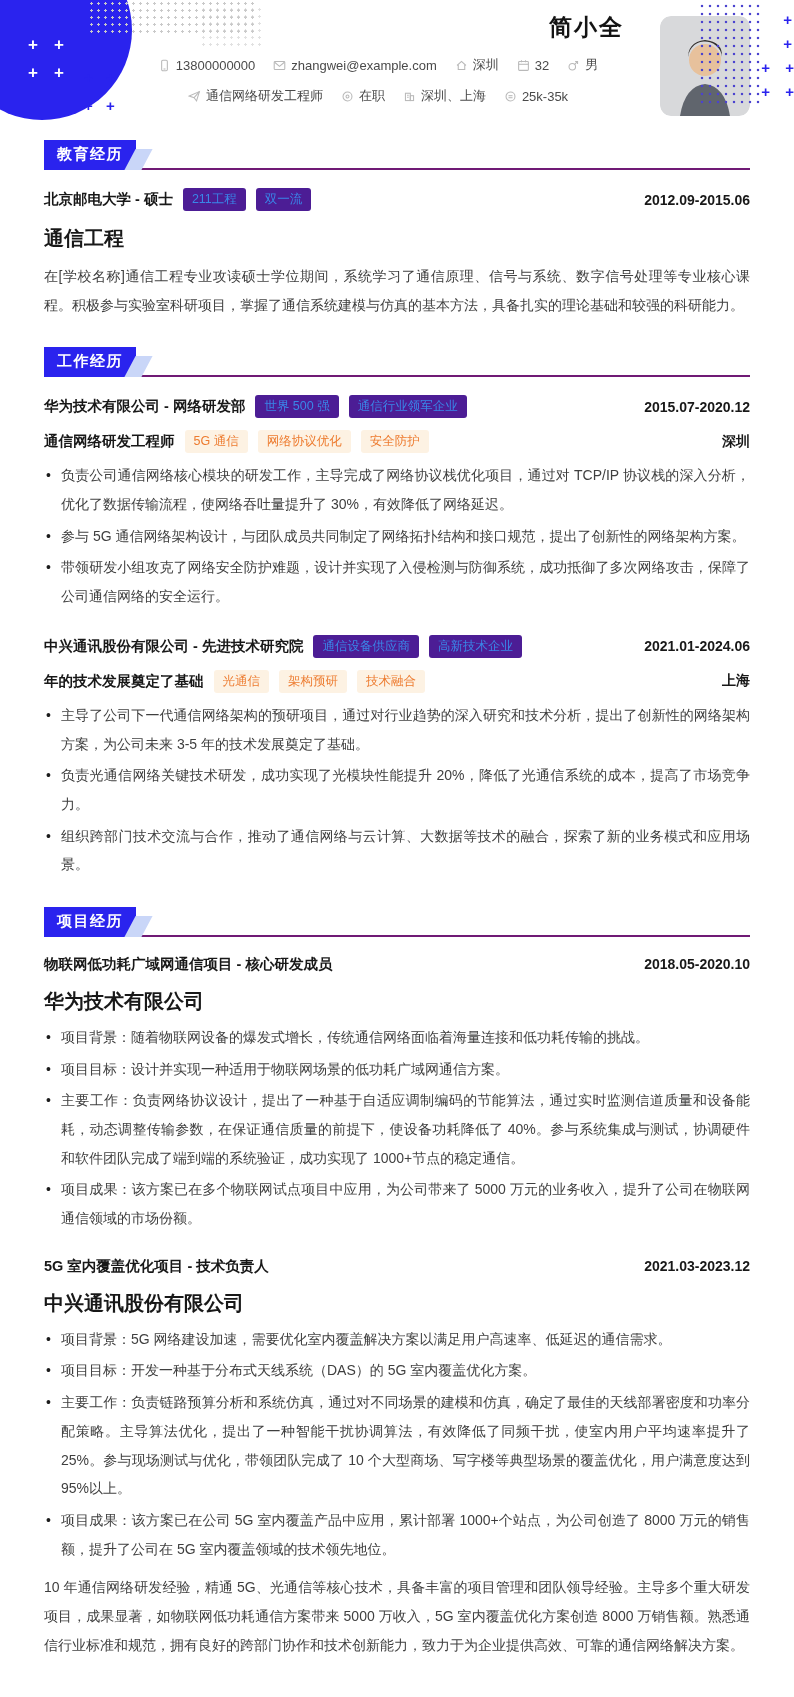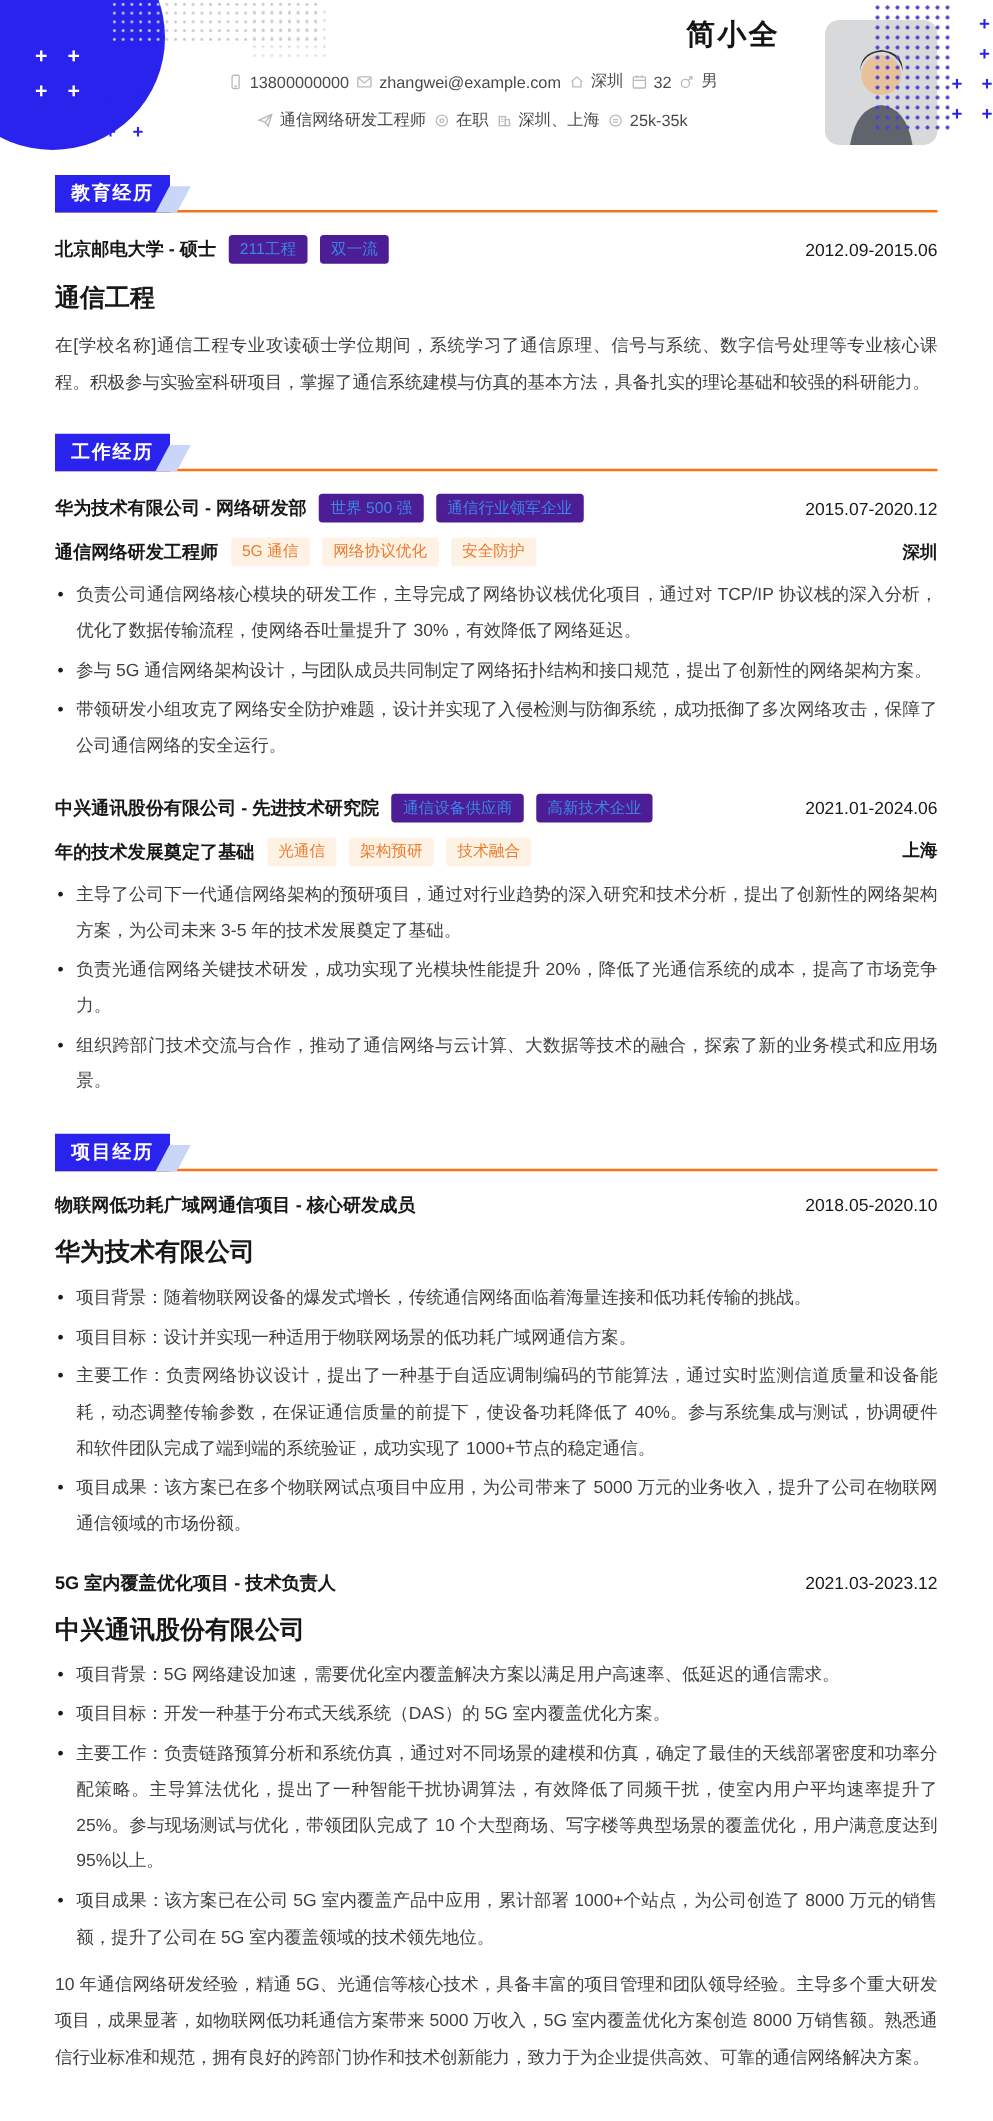--- a/index.html
+++ b/index.html
@@ -14,43 +14,43 @@
   .blue-circle{position:absolute;left:-48px;top:-60px;width:180px;height:180px;border-radius:50%;background:#2a23ee;}
   .dots-gray{position:absolute;left:88px;top:0;width:170px;height:34px;
     background-image:radial-gradient(#c9c9c9 1px,transparent 1.2px);background-size:7px 7px;}
   .dots-gray2{position:absolute;left:200px;top:6px;width:62px;height:44px;opacity:.55;
     background-image:radial-gradient(#c9c9c9 1px,transparent 1.2px);background-size:7px 7px;}
   .plus{position:absolute;font-weight:bold;line-height:1;}
   .plus.w{color:#ffffff;font-size:17px;}
   .plus.b{color:#2a23ee;font-size:15px;}
   .top-center{position:absolute;left:132px;right:170px;top:12px;text-align:right;}
   .name{font-size:23px;font-weight:bold;color:#141414;letter-spacing:2px;}
-  .crow{display:flex;justify-content:center;align-items:center;gap:6px;margin-top:13px;font-size:13px;color:#4a4a4a;}
+  .crow{display:flex;justify-content:center;align-items:center;gap:18px;margin-top:13px;font-size:13px;color:#4a4a4a;}
   .ci{display:inline-flex;align-items:center;gap:5px;white-space:nowrap;}
   .ci svg{flex:0 0 auto;}
   .photo-wrap{position:absolute;right:44px;top:16px;width:90px;height:100px;}
   .photo-wrap svg.avatar{display:block;border-radius:11px;}
   .pdots{position:absolute;right:-12px;top:-14px;width:64px;height:106px;
     background-image:radial-gradient(#4b43cf 1.4px,transparent 1.6px);background-size:8px 8px;}
 
   
-  .sec-head{position:relative;height:28px;border-bottom:2px solid #f97316;margin-top:28px;font-family:Liberation Mono, monospace;}
+  .sec-head{position:relative;height:28px;border-bottom:2px solid #701a75;margin-top:28px;font-family:Liberation Mono, monospace;}
   .sec-head.first{margin-top:16px;}
   .sec-title{position:absolute;left:0;bottom:-2px;background:#2a23ee;color:#fff;
     font-size:15px;font-weight:bold;padding:5px 13px 6px;letter-spacing:1.5px;z-index:1;}
   .sec-title::after{content:"";position:absolute;right:-11px;bottom:0;width:17px;height:21px;
     background:#c9d6f8;transform:skewX(-28deg);z-index:-1;}
 
   
   .entry{margin-top:18px;}
   .entry + .entry{margin-top:24px;}
   .entry-row{display:flex;align-items:center;}
   .entry-main{display:flex;align-items:center;gap:10px;flex:1;min-width:0;}
   .entry-title{font-weight:bold;font-size:14.5px;color:#181818;white-space:nowrap;}
-  .date{font-weight:normal;font-size:14px;color:#181818;white-space:nowrap;text-align:right;}
+  .date{font-weight:bold;font-size:14px;color:#181818;white-space:nowrap;text-align:right;}
   .loc{font-weight:bold;font-size:14px;color:#181818;}
   .row2{margin-top:12px;}
   .tag{font-size:12.5px;padding:3px 9px;border-radius:3px;white-space:nowrap;}
   .tag-blue{color:#3a86e8;background:#4c1d95;}
   .tag-orange{color:#ed7b2f;background:#fdf2e3;}
   .major{font-weight:bold;font-size:20px;color:#181818;margin-top:14px;}
   .para{font-size:14px;color:#3f3f3f;line-height:2.05;text-align:justify;margin:10px 0 0;}
   ul.bullets{margin:8px 0 0;padding:0;list-style:none;}
   li.bullet{position:relative;padding-left:17px;font-size:14px;color:#3f3f3f;line-height:2.05;text-align:justify;margin-top:3px;}
   li.bullet::before{content:"\2022";position:absolute;left:2px;color:#1c1c1c;}

